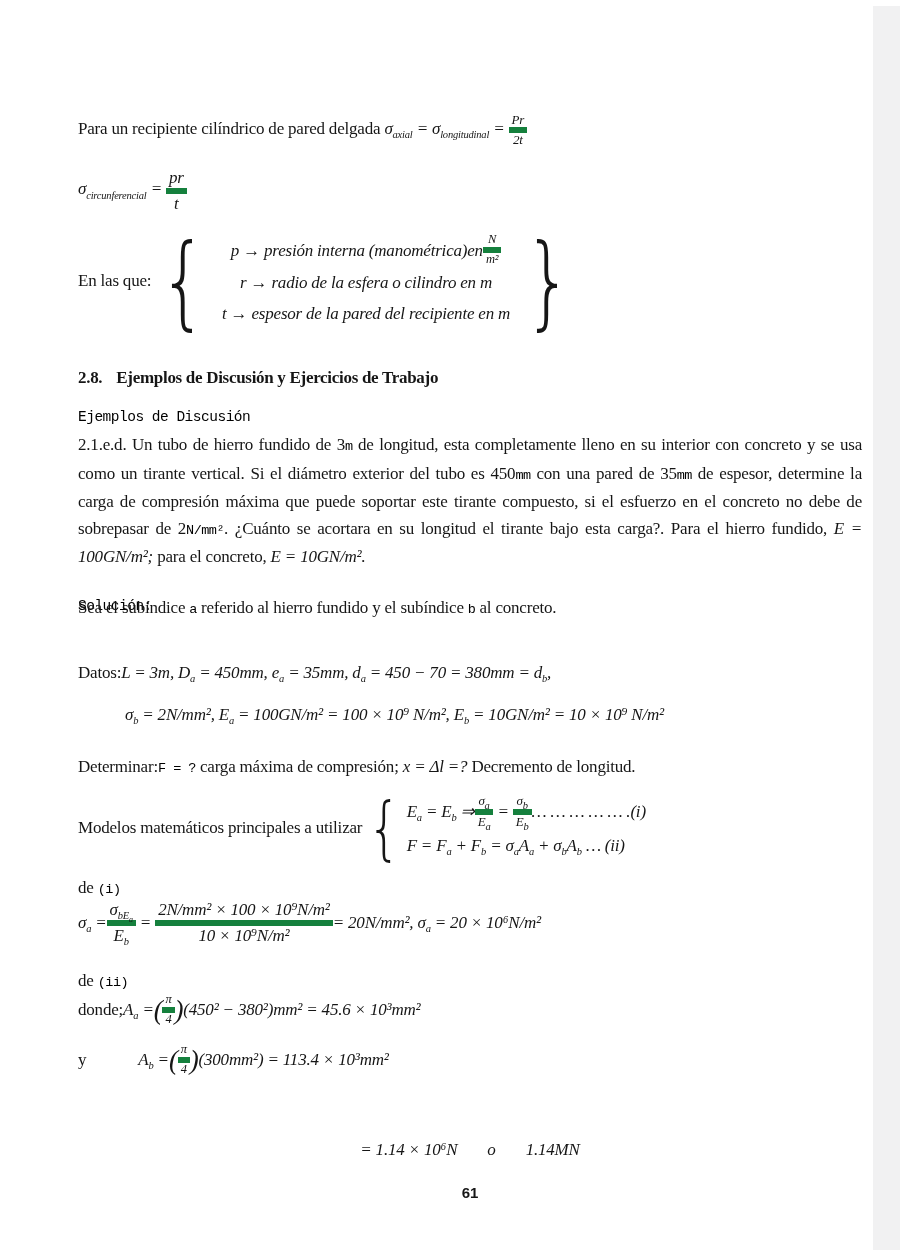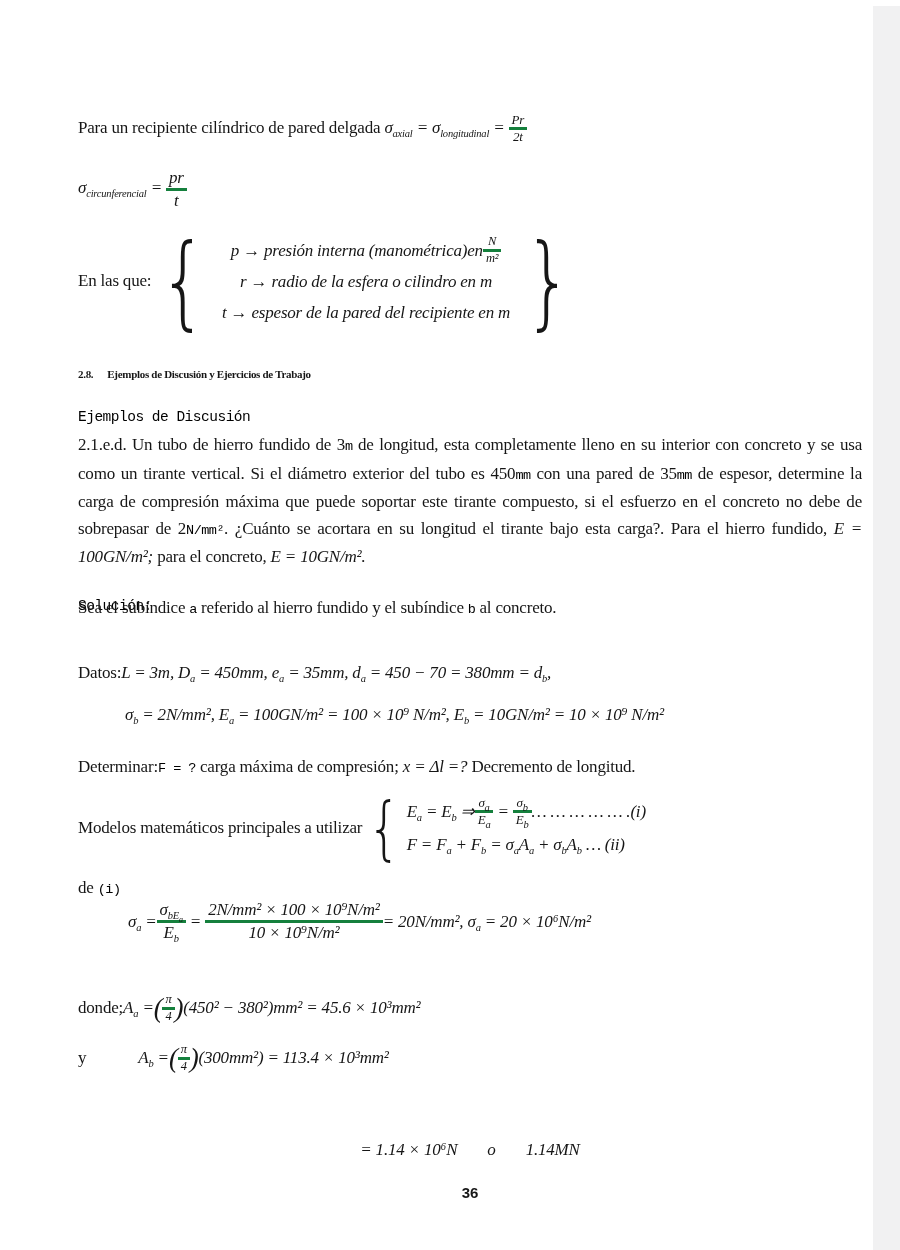--- a/index.html
+++ b/index.html
@@ -8,36 +8,36 @@
     font-family:"Liberation Serif", serif; color:#161616; font-size:17px;
     overflow:hidden; letter-spacing:-0.2px;
   }
   .strip { position:absolute; top:6px; right:0; width:27px; height:1244px; background:#f1f1f2; }
   .blk { position:absolute; left:78px; width:784px; }
   .mi { font-style:italic; }
   .mono { font-family:"Liberation Mono", monospace; color:#000000; font-size:13.5px; letter-spacing:-0.5px; }
   sub { font-size:10.5px; line-height:0; }
   sub .ss { font-size:8px; }
   .frac { display:inline-block; text-align:center; vertical-align:middle; line-height:1.15; }
-  .frac .fn { display:block; border-bottom:3px solid #15803d; padding:0 3px; }
+  .frac .fn { display:block; border-bottom:6px solid #15803d; padding:0 3px; }
   .frac .fd { display:block; padding:0 3px; }
   .frac.small { font-size:13px; line-height:1.1; }
   .frac.tiny { font-size:12.5px; line-height:1.1; }
   .eqrow { display:flex; align-items:center; }
   .bracegrp { display:flex; align-items:center; }
   .brace { font-family:"DejaVu Sans", sans-serif; font-weight:200; line-height:1; transform:scaleX(0.75); }
   .brace.b3 { font-size:102px; }
   .brace.b2 { font-size:70px; }
   .rows3 .r { line-height:31px; }
   .rows2 .r { line-height:33px; }
   .paren { font-size:27px; font-weight:300; vertical-align:middle; line-height:0; }
   .para { text-align:justify; line-height:26.5px; }
   .center { text-align:center; }
   .pgnum { font-weight:bold; font-size:15px; font-family:"Liberation Sans", sans-serif; }
-  .hd { font-weight:bold; font-size:11px; letter-spacing:-0.3px; }
+  .hd { font-weight:bold; font-size:17px; letter-spacing:-0.3px; }
 </style>
 </head>
 <body>
 
 <div class="page">
   <div class="strip"></div>
 
   <div class="blk" style="top:113px;">
     <span>Para un recipiente cilíndrico de pared delgada </span><span class="mi"><span>σ</span><sub>axial</sub> <span>=</span> <span>σ</span><sub>longitudinal</sub> <span>=</span> <span class="frac small"><span class="fn">Pr</span><span class="fd">2t</span></span></span>
   </div>
@@ -116,33 +116,36 @@
         </div>
       </div>
     </div>
   </div>
 
   <div class="blk" style="top:878px;">
     <span>de </span><span class="mono">(i)</span>
   </div>
 
   <div class="blk mi eqrow" style="top:900px;">
-    <span style="margin-left:50px;font-style:italic;"><span>σ</span><sub>a</sub><span> = </span></span>
+    <span style="font-style:italic;"><span>σ</span><sub>a</sub><span> = </span></span>
     <span class="frac">
         <span class="fn"><span>σ</span><sub><span>bE</span><sub class="ss">a</sub></sub></span>
         <span class="fd"><span>E</span><sub>b</sub></span>
       </span>
     <span style="padding:0 4px;"> = </span>
     <span class="frac">
         <span class="fn">2N/mm² × 100 × 10⁹N/m²</span>
         <span class="fd">10 × 10⁹N/m²</span>
       </span>
     <span><span> = 20N/mm², </span><span>σ</span><sub>a</sub><span> = 20 × 10⁶N/m²</span></span>
   </div>
 
+  <div class="blk" style="top:971px;">
+    <span>de </span><span class="mono">(ii)</span>
+  </div>
 
   <div class="blk eqrow" style="top:993px;">
     <span>donde; </span>
     <span class="mi eqrow">
         <span><span>A</span><sub>a</sub><span> = </span></span>
         <span class="paren">(</span>
         <span class="frac tiny">
           <span class="fn">π</span>
           <span class="fd">4</span>
         </span>
@@ -163,14 +166,14 @@
         <span class="paren">)</span>
         <span> (300mm²) = 113.4 × 10³mm²</span>
       </span>
   </div>
 
 
   <div class="blk center mi" style="top:1140px;">
     <span>= 1.14 × 10⁶N</span><span style="margin:0 30px;">o</span><span>1.14MN</span>
   </div>
 
-  <div class="blk center pgnum" style="top:1184px;">36</div>
+  <div class="blk center pgnum" style="top:1184px;">61</div>
 </div>
 
 </body></html>

